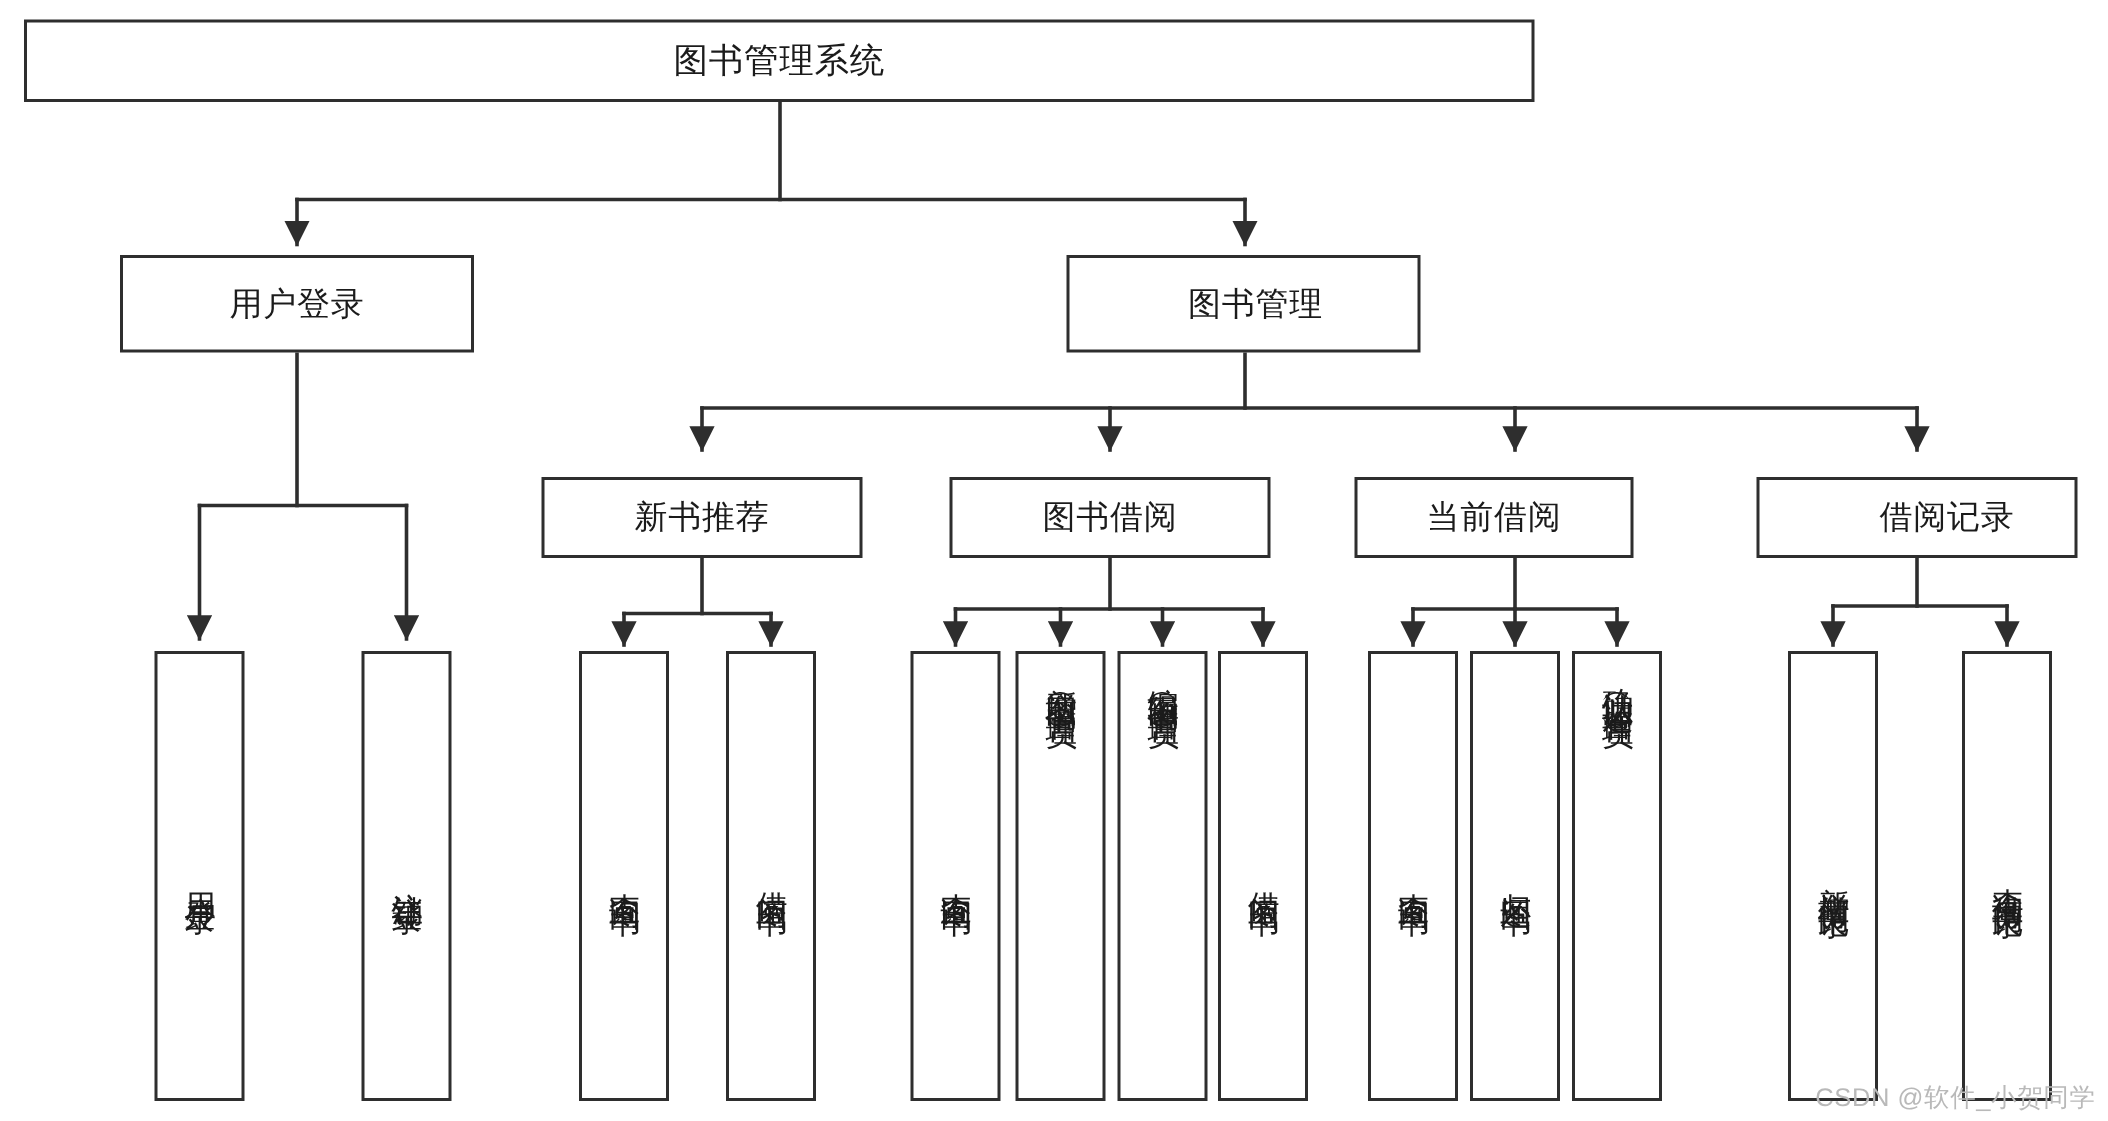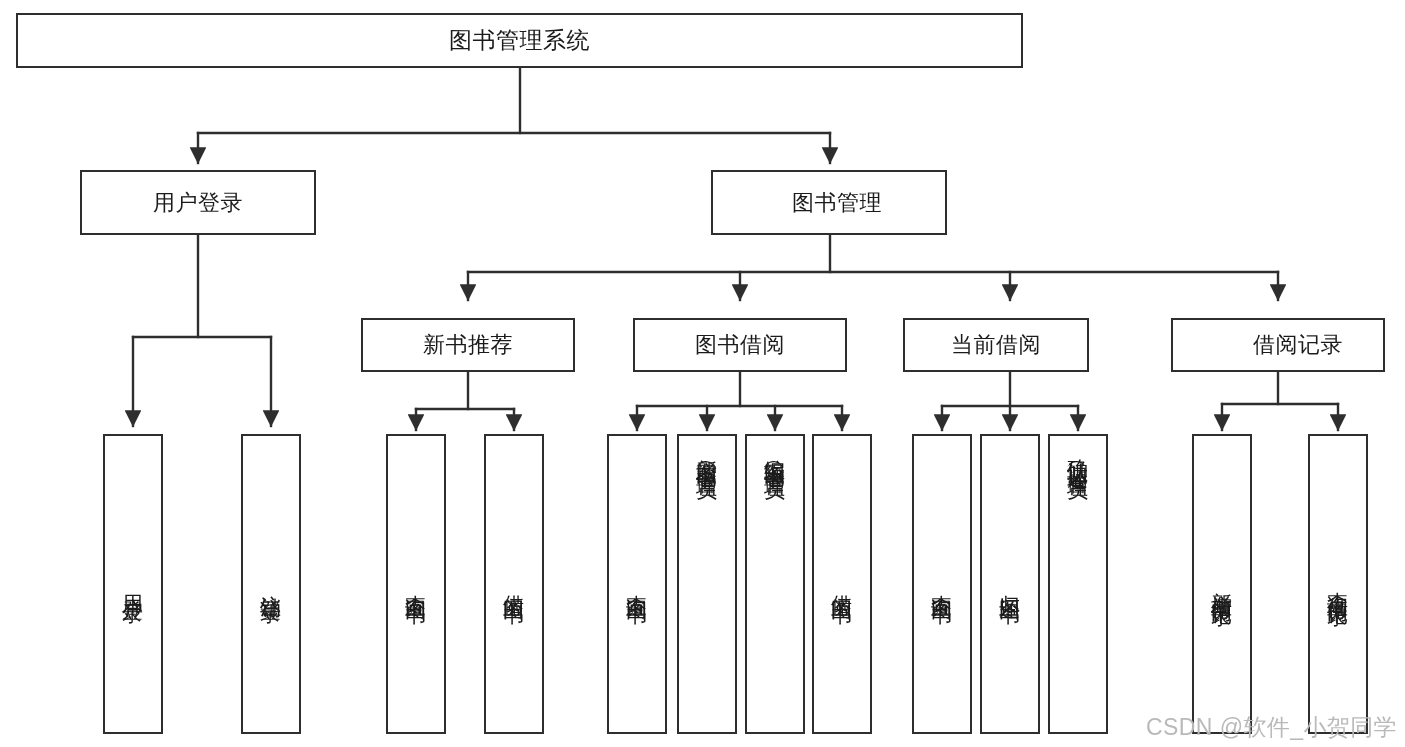--- a/index.html
+++ b/index.html
@@ -60,21 +60,21 @@
     line-height: 1;
   }
   .node.v.centered {
     align-items: center;
     padding-top: 0;
   }
   #watermark {
     position: absolute;
     right: 8px;
     bottom: 4px;
-    font-size: 23px;
+    font-size: 17px;
     color: #b9b9b9;
     letter-spacing: 0.4px;
     white-space: nowrap;
     pointer-events: none;
   }
 </style>
 </head>
 <body>
 
 <div id="canvas">

